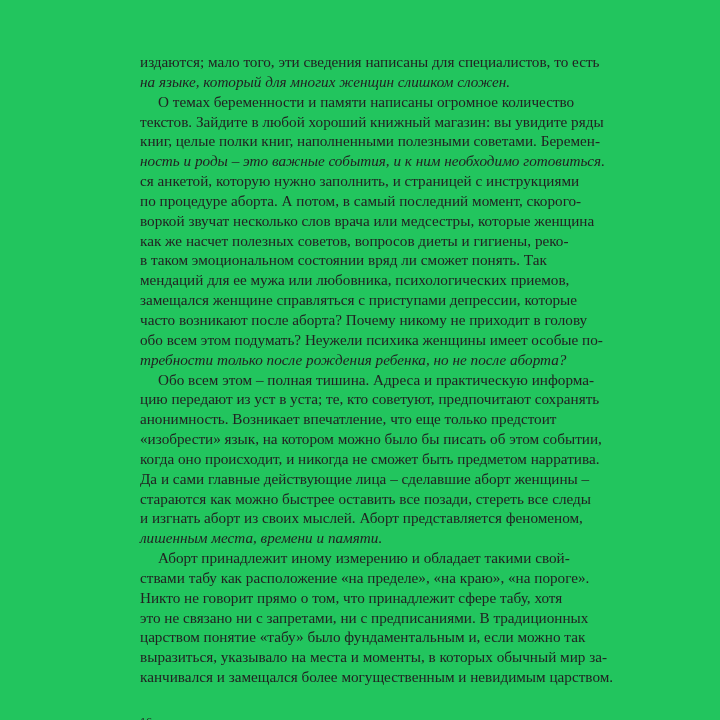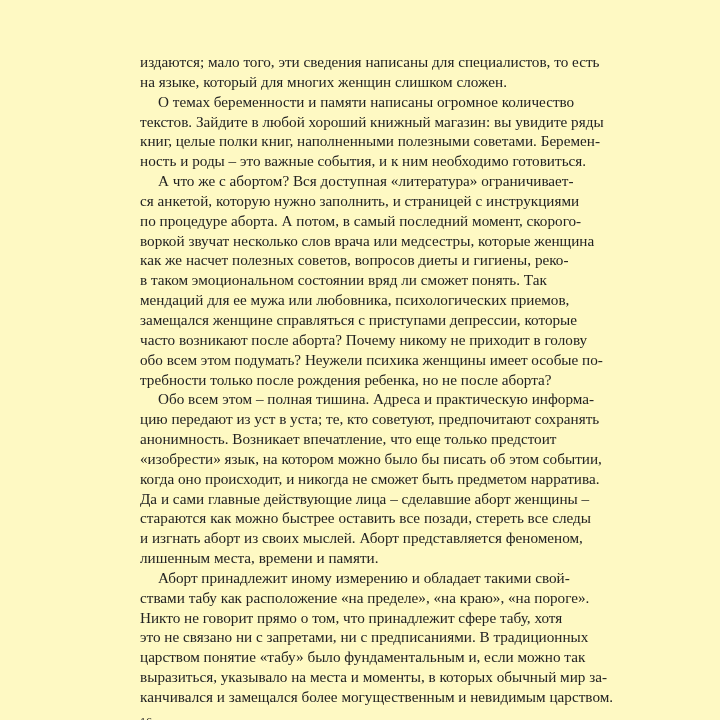--- a/index.html
+++ b/index.html
@@ -10,21 +10,21 @@
     body {
       width: 720px;
       height: 720px;
       position: relative;
       overflow: hidden;
     }
     .page {
       position: absolute;
       left: 0; top: 0;
       width: 720px; height: 720px;
-      background: #fef9c3;
+      background: #22c55e;
     }
     .text-column {
       position: absolute;
       left: 140px;
       top: 52px;
       width: 406px;
       font-family: "Liberation Serif", "DejaVu Serif", serif;
       font-size: 15.2px;
       line-height: 19.85px;
       color: #222222;
@@ -38,20 +38,21 @@
     }
     .line {
       display: block;
       text-align: justify;
       text-align-last: justify;
       white-space: nowrap;
       height: 19.85px;
     }
     .line.last {
       text-align-last: left;
+      font-style: italic;
     }
     .line.indent {
       padding-left: 18px;
     }
     .page-number {
       position: absolute;
       left: 140px;
       top: 678px;
       font-family: "Liberation Serif", "DejaVu Serif", serif;
       font-size: 12px;
@@ -71,21 +72,20 @@
     </div>
 
     <div class="para">
       <span class="line indent">О темах беременности и памяти написаны огромное количество</span>
       <span class="line">текстов. Зайдите в любой хороший книжный магазин: вы увидите ряды</span>
       <span class="line">книг, целые полки книг, наполненными полезными советами. Беремен-</span>
       <span class="line last">ность и роды – это важные события, и к ним необходимо готовиться.</span>
     </div>
 
     <div class="para">
-      <span class="line indent">А что же с абортом? Вся доступная «литература» ограничивает-</span>
       <span class="line">ся анкетой, которую нужно заполнить, и страницей с инструкциями</span>
       <span class="line">по процедуре аборта. А потом, в самый последний момент, скорого-</span>
       <span class="line">воркой звучат несколько слов врача или медсестры, которые женщина</span>
       <span class="line">как же насчет полезных советов, вопросов диеты и гигиены, реко-</span>
       <span class="line">в таком эмоциональном состоянии вряд ли сможет понять. Так</span>
       <span class="line">мендаций для ее мужа или любовника, психологических приемов,</span>
       <span class="line">замещался женщине справляться с приступами депрессии, которые</span>
       <span class="line">часто возникают после аборта? Почему никому не приходит в голову</span>
       <span class="line">обо всем этом подумать? Неужели психика женщины имеет особые по-</span>
       <span class="line last">требности только после рождения ребенка, но не после аборта?</span>

